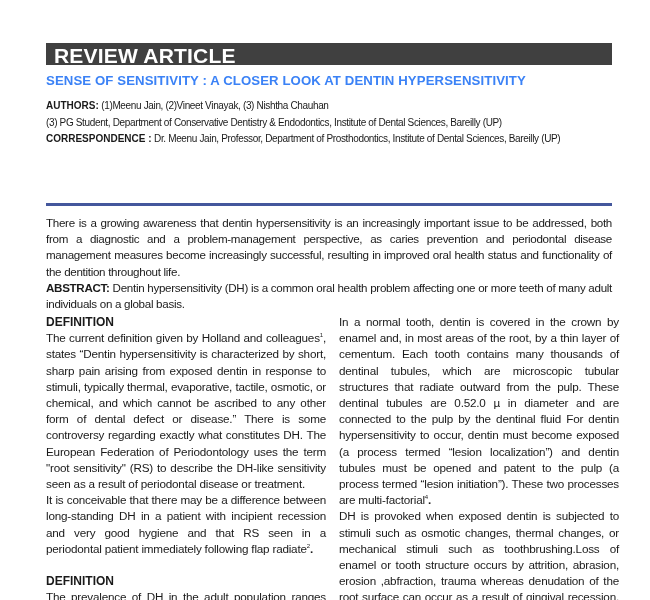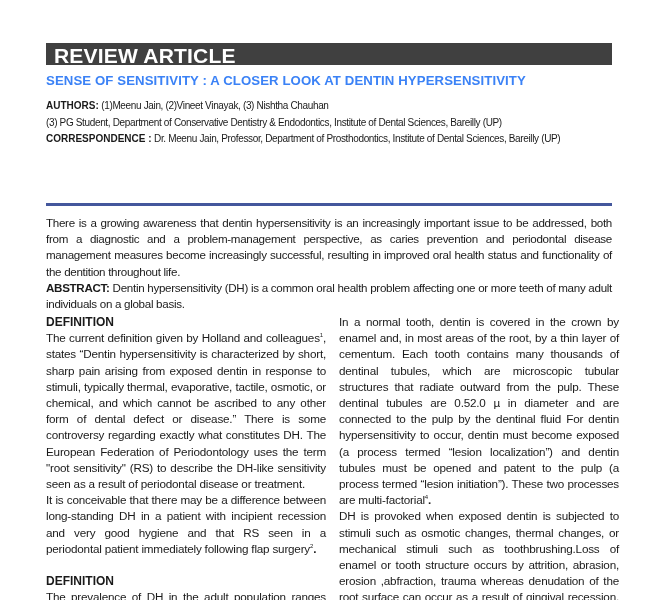--- a/index.html
+++ b/index.html
@@ -56,21 +56,21 @@
     <p>There is a growing awareness that dentin hypersensitivity is an increasingly important issue to be addressed, both from a diagnostic and a problem-management perspective, as caries prevention and periodontal disease management measures become increasingly successful, resulting in improved oral health status and functionality of the dentition throughout life.</p>
     <p>
       <b>ABSTRACT:</b>
       <span>Dentin hypersensitivity (DH) is a common oral health problem affecting one or more teeth of many adult individuals on a global basis.</span>
     </p>
   </div>
 
   <div class="col col-left">
     <p class="heading">DEFINITION</p>
     <p><span>The current definition given by Holland and colleagues</span><sup>1</sup><span>, states “Dentin hypersensitivity is characterized by short, sharp pain arising from exposed dentin in response to stimuli, typically thermal, evaporative, tactile, osmotic, or chemical, and which cannot be ascribed to any other form of dental defect or disease.” There is some controversy regarding exactly what constitutes DH. The European Federation of Periodontology uses the term "root sensitivity" (RS) to describe the DH-like sensitivity seen as a result of periodontal disease or treatment.</span></p>
-    <p><span>It is conceivable that there may be a difference between long-standing DH in a patient with incipient recession and very good hygiene and that RS seen in a periodontal patient immediately following flap surgery</span><sup>2</sup><b>.</b></p>
+    <p><span>It is conceivable that there may be a difference between long-standing DH in a patient with incipient recession and very good hygiene and that RS seen in a periodontal patient immediately following flap radiate</span><sup>2</sup><b>.</b></p>
     <div class="gap"></div>
     <p class="heading">DEFINITION</p>
     <p><span>The prevalence of DH in the adult population ranges between 8% and 35%</span></p>
   </div>
 
   <div class="col col-right">
     <p><span>In a normal tooth, dentin is covered in the crown by enamel and, in most areas of the root, by a thin layer of cementum. Each tooth contains many thousands of dentinal tubules, which are microscopic tubular structures that radiate outward from the pulp. These dentinal tubules are 0.52.0 µ in diameter and are connected to the pulp by the dentinal fluid For dentin hypersensitivity to occur, dentin must become exposed (a process termed “lesion localization”) and dentin tubules must be opened and patent to the pulp (a process termed “lesion initiation”). These two processes are multi-factorial</span><sup>4</sup><b>.</b></p>
     <p>DH is provoked when exposed dentin is subjected to stimuli such as osmotic changes, thermal changes, or mechanical stimuli such as toothbrushing.Loss of enamel or tooth structure occurs by attrition, abrasion, erosion ,abfraction, trauma  whereas denudation of the root surface can occur as a result of gingival recession, periodontal therapy, or improper tooth brushing. Scaling</p>
   </div>
 </div>

